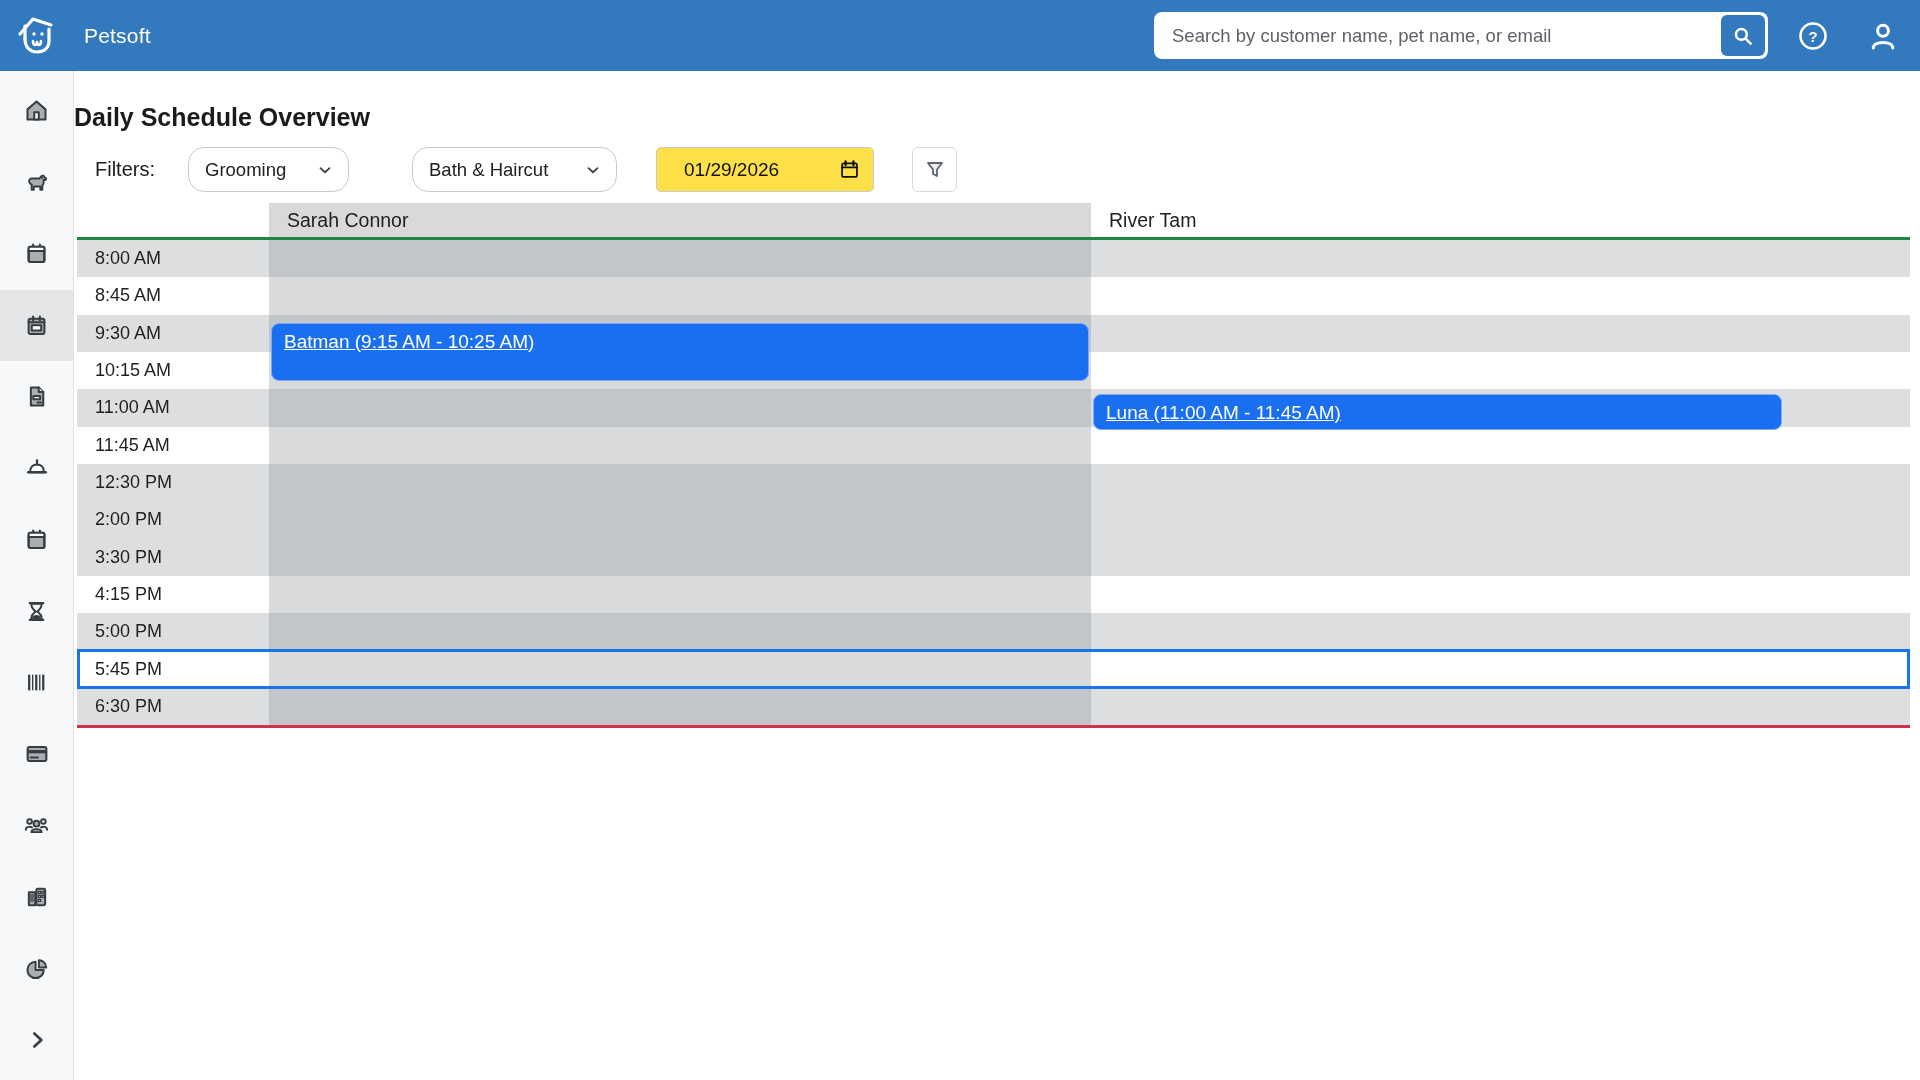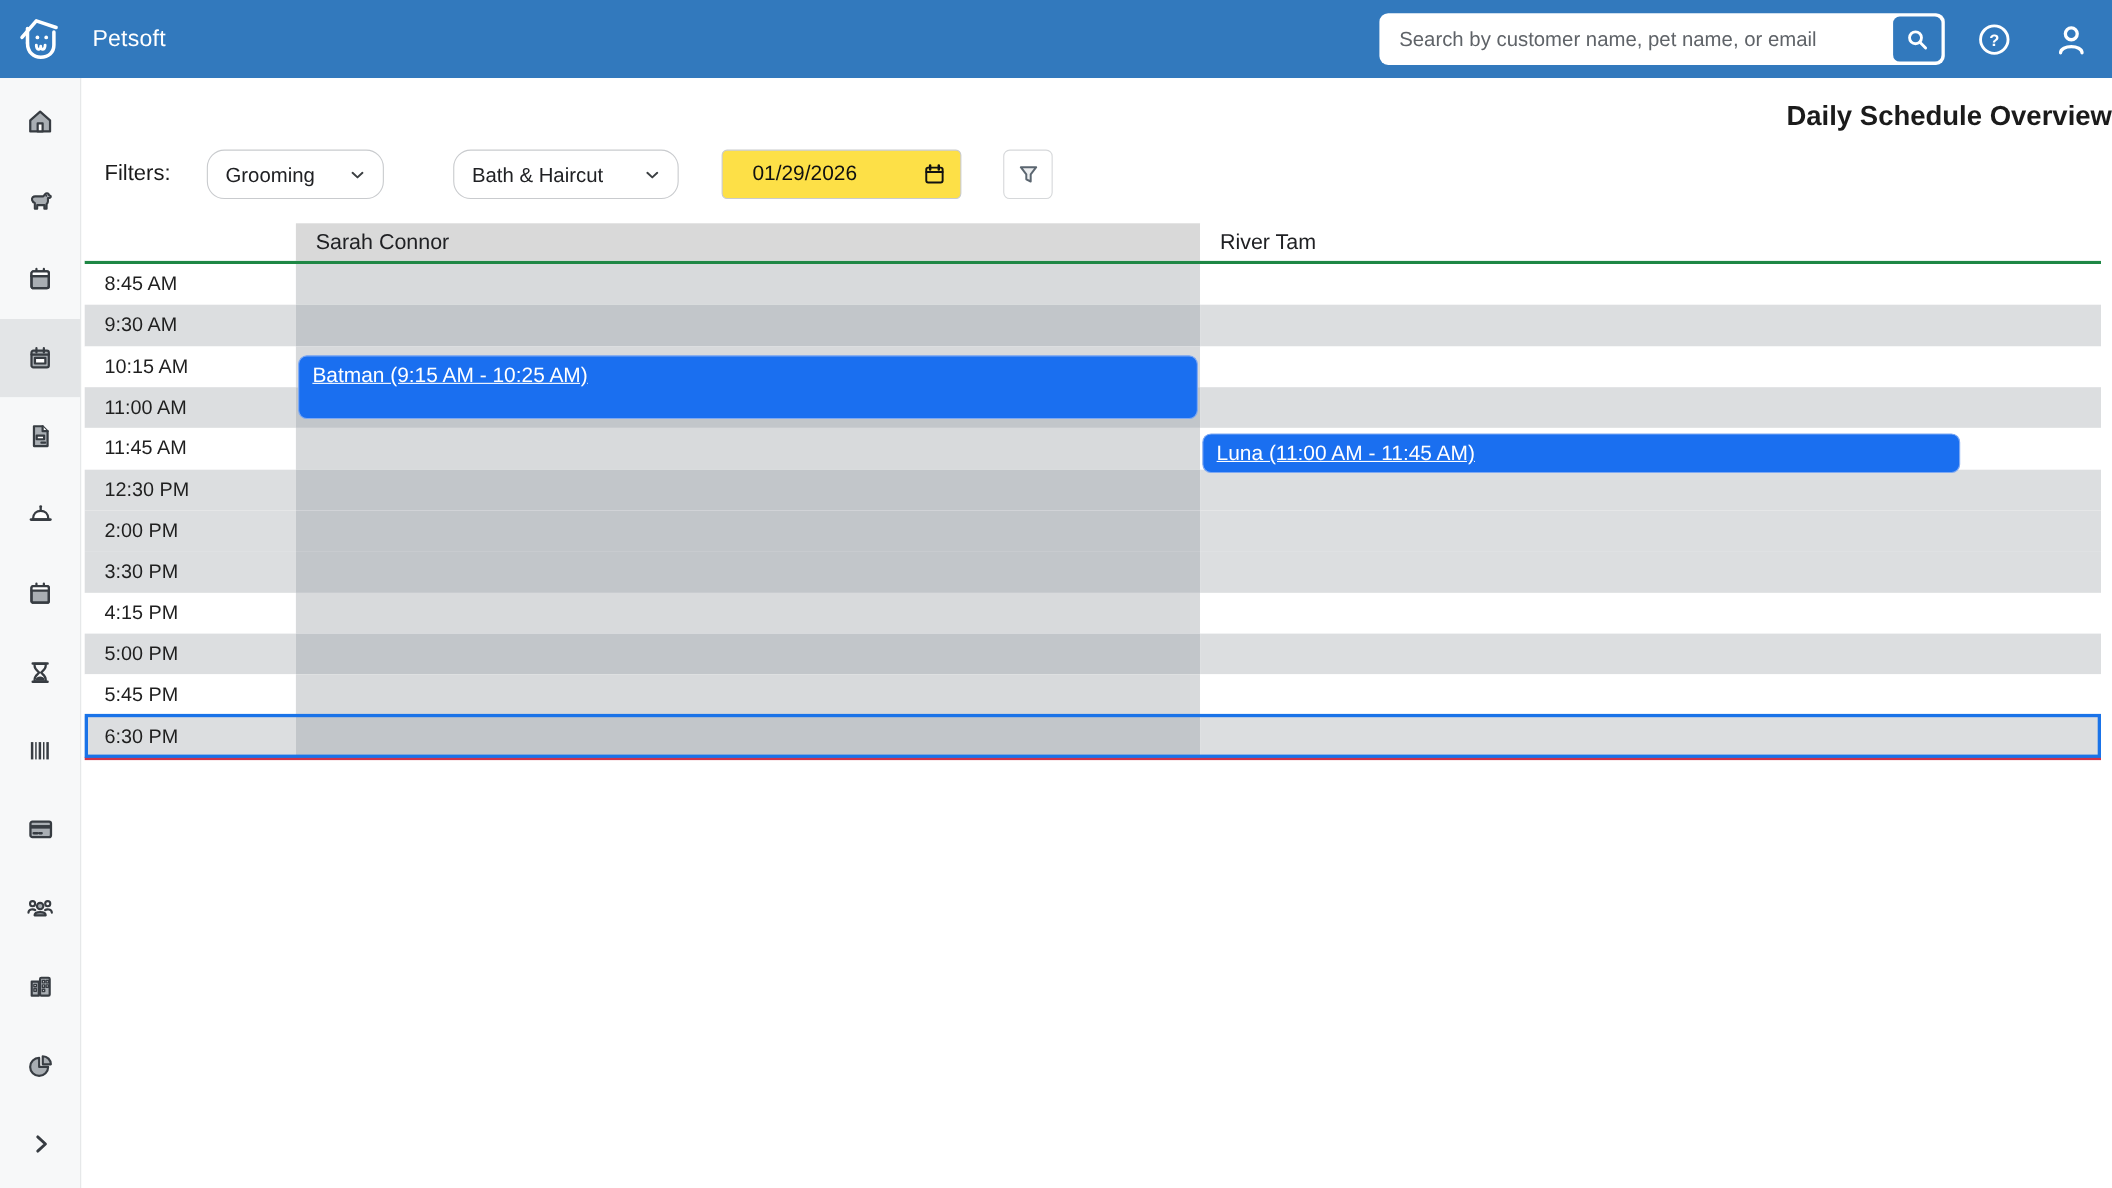--- a/index.html
+++ b/index.html
@@ -27,21 +27,21 @@
 
   
   .topbar{
     position:absolute;left:0;top:0;width:1920px;height:71px;
     background:var(--header_bar);display:flex;align-items:center;
   }
   .logo-wrap{width:74px;display:flex;justify-content:center;align-items:center;}
   .app-name{color:#ffffff;font-size:21px;font-weight:500;letter-spacing:.2px;margin-left:10px;}
   .topbar-spacer{flex:1;}
   .search-box{
-    width:514px;height:47px;background:#ffffff;border-radius:8px;
+    width:614px;height:47px;background:#ffffff;border-radius:8px;
     display:flex;align-items:center;padding:3px;margin-right:22px;
   }
   .search-input{
     flex:1;height:100%;border:none;outline:none;background:transparent;
     font-family:"Liberation Sans",sans-serif;font-size:18.5px;color:#202124;
     padding:0 8px 0 15px;min-width:0;
   }
   .search-input::placeholder{color:#5f6368;opacity:1;}
   .search-btn{
     width:44px;height:41px;background:var(--header_bar);border:none;border-radius:6px;
@@ -61,21 +61,21 @@
   }
   .side-item{
     height:71.5px;display:flex;align-items:center;justify-content:center;cursor:pointer;
   }
   .side-item.selected{background:var(--sidebar_selected_bg);}
   .side-item svg{display:block;}
 
   
   .main{position:absolute;left:74px;top:71px;width:1846px;height:1009px;background:#fff;}
   .page-title{
-    margin:0;padding-top:21px;text-align:right;
+    margin:0;padding-top:32px;text-align:left;
     font-size:25px;font-weight:700;color:#1b1b1b;
   }
   .filters{
     display:flex;align-items:center;height:45px;margin-top:15px;padding-left:21px;
   }
   .filters-label{font-size:20px;color:#1b1b1b;margin-right:33px;}
   .select{
     height:45px;background:#fff;border:1px solid #c9cbce;border-radius:16px;
     display:flex;align-items:center;justify-content:space-between;
     font-size:18.5px;color:#202124;padding:0 14px 0 16px;cursor:pointer;
@@ -322,20 +322,25 @@
   </div>
 
   <div class="grid">
     <div class="hdr-row">
       <div class="hdr-time"></div>
       <div class="hdr-staff c0">Sarah Connor</div>
       <div class="hdr-staff c1">River Tam</div>
     </div>
     <div class="open-line"></div>
     <div class="rows">
+        <div class="trow gray">
+          <div class="tcell">8:00 AM</div>
+          <div class="cell0"></div>
+          <div class="cell1"></div>
+        </div>
         <div class="trow white">
           <div class="tcell">8:45 AM</div>
           <div class="cell0"></div>
           <div class="cell1"></div>
         </div>
         <div class="trow gray">
           <div class="tcell">9:30 AM</div>
           <div class="cell0"></div>
           <div class="cell1"></div>
         </div>

